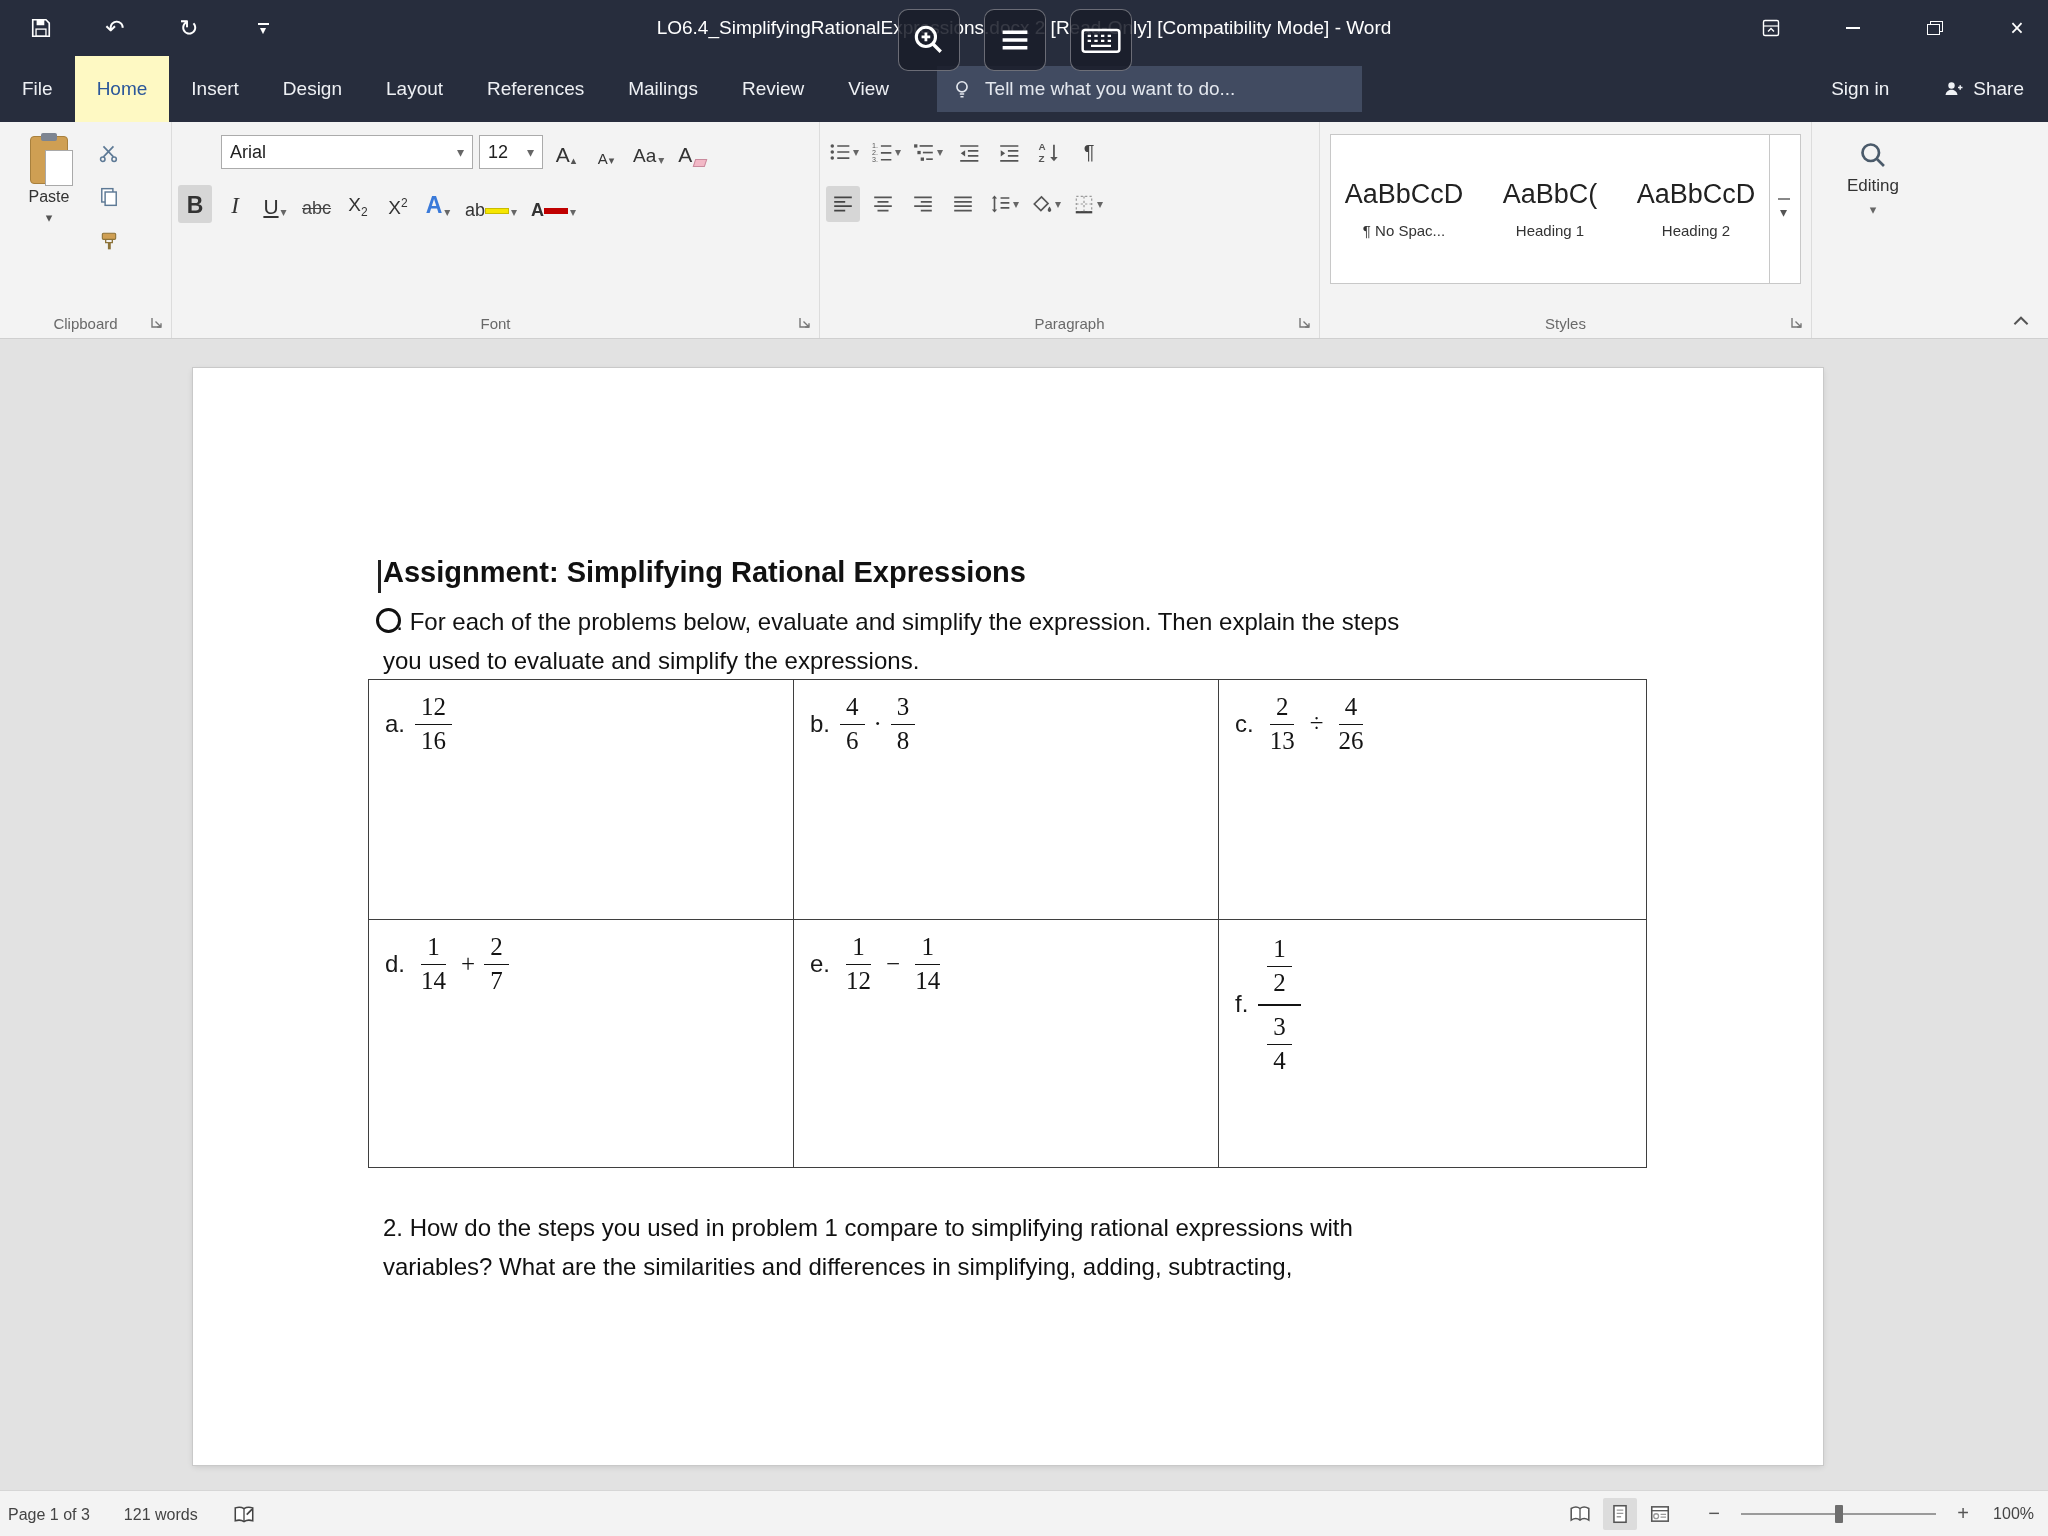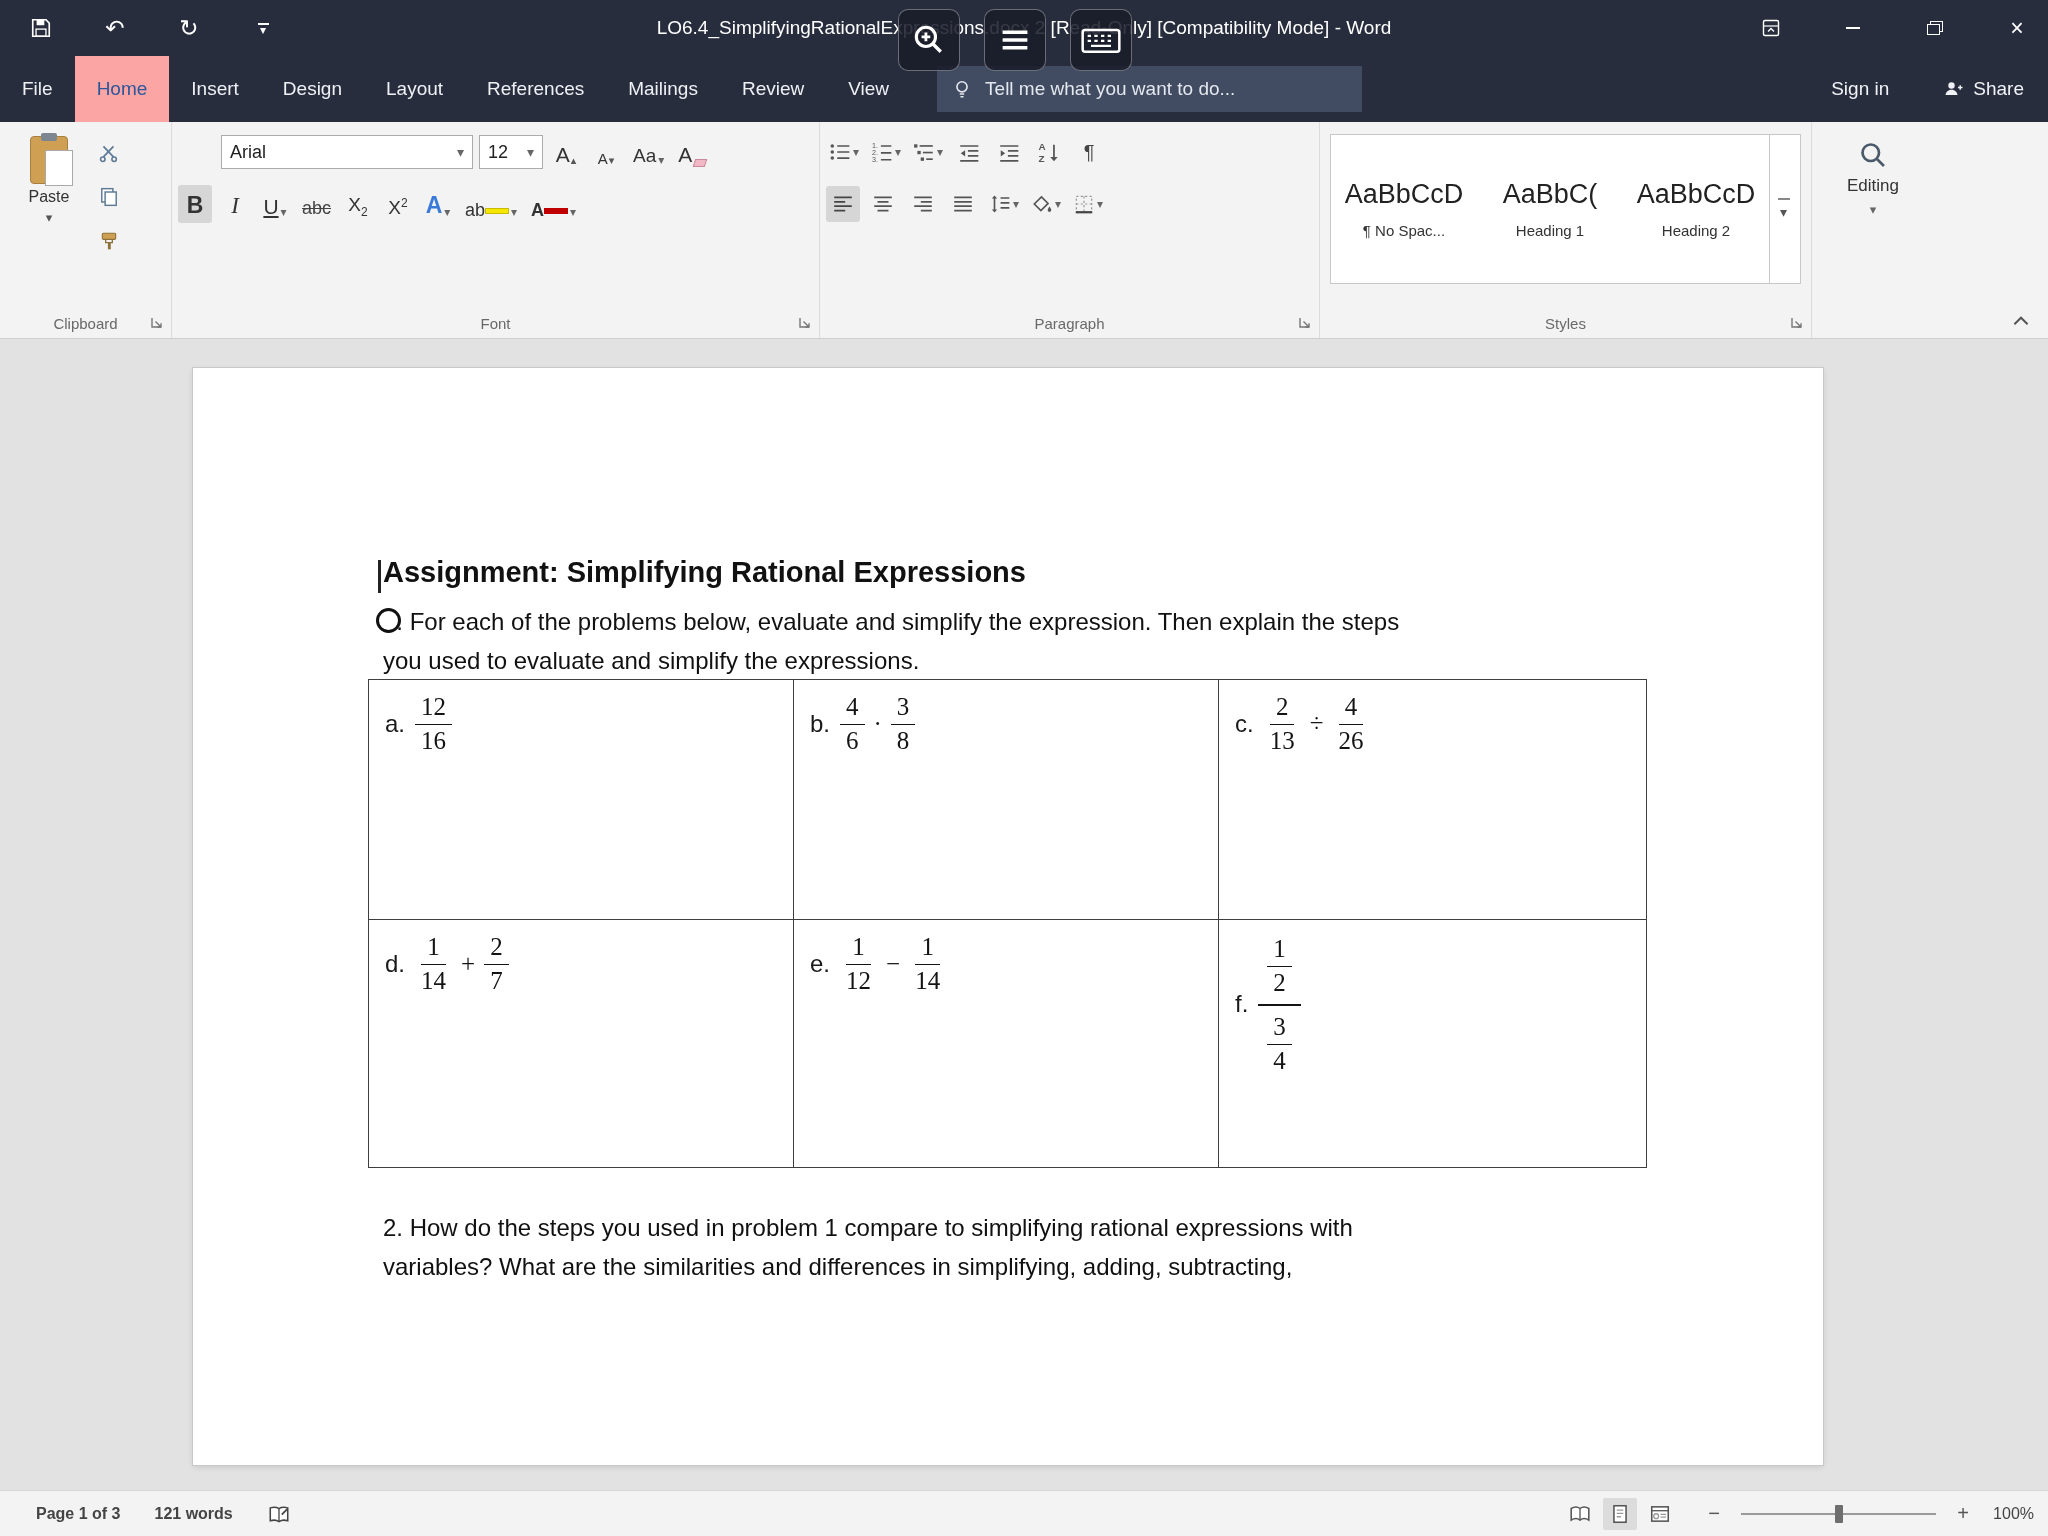--- a/index.html
+++ b/index.html
@@ -23,21 +23,21 @@
   .restore-box::after { content:""; position:absolute; left:0; bottom:0; width:11px; height:9px; border:1.6px solid #fff; background:#272d3d; }
   .close-x { font-size:23px; color:#fff; line-height:1; }
 
   
   .overlaybar { position:absolute; left:898px; top:9px; display:flex; gap:24px; z-index:60; }
   .obtn { width:62px; height:62px; border-radius:10px; background:rgba(26,30,42,0.88); border:1px solid rgba(255,255,255,0.35); display:flex; align-items:center; justify-content:center; color:#fff; cursor:pointer; }
 
   
   .tabrow { position:absolute; top:56px; left:0; width:100%; height:66px; background:#272d3d; display:flex; align-items:stretch; }
   .tab { display:flex; align-items:center; padding:0 22px; font-size:19px; color:#eef0f4; cursor:pointer; }
-  .tab.active { background:#fca5a5; color:#2b579a; }
+  .tab.active { background:#fef9c3; color:#2b579a; }
   .tellme { margin-left:26px; align-self:center; width:425px; height:46px; background:#414b61; display:flex; align-items:center; gap:12px; padding:0 14px; cursor:text; }
   .tellme-text { color:#e3e7ee; font-size:19px; white-space:nowrap; }
   .tab-right { margin-left:auto; display:flex; align-items:center; gap:54px; padding-right:24px; }
   .signin { color:#f0f2f6; font-size:19px; cursor:pointer; }
   .share { display:flex; align-items:center; gap:10px; color:#f0f2f6; font-size:19px; cursor:pointer; }
 
   
   .ribbon { position:absolute; top:122px; left:0; width:100%; height:217px; background:#f3f3f3; border-bottom:1px solid #cfcfcf; display:flex; }
   .rgroup { position:relative; height:100%; border-right:1px solid #dcdcdc; padding:10px 6px 30px; }
   .rlabel { position:absolute; bottom:6px; left:0; right:0; text-align:center; font-size:15px; color:#696969; }
@@ -124,21 +124,21 @@
   .plabel { font-size:24px; color:#1a1a1a; margin-right:10px; }
   .frac { display:inline-flex; flex-direction:column; align-items:center; font-family:"Liberation Serif",serif; font-size:25px; color:#141414; line-height:1.22; }
   .fnum { padding:0 6px 1px; border-bottom:1.6px solid #141414; text-align:center; }
   .fden { padding:1px 6px 0; text-align:center; }
   .bigfrac > .fnum { padding:2px 9px 6px; border-bottom:2px solid #141414; }
   .bigfrac > .fden { padding:6px 9px 0; }
   .op { font-family:"Liberation Serif",serif; font-size:25px; margin:0 9px; color:#141414; }
 
   
   .statusbar { position:absolute; top:1490px; left:0; width:100%; height:46px; background:#f3f3f3; border-top:1px solid #d6d6d6; display:flex; align-items:center; font-size:16px; color:#444; }
-  .sb-left { display:flex; align-items:center; gap:34px; padding-left:36px;font-weight:bold; }
+  .sb-left { display:flex; align-items:flex-end; gap:34px; padding-left:8px; }
   .sb-item { cursor:pointer; }
   .sb-right { margin-left:auto; display:flex; align-items:center; gap:16px; padding-right:14px; }
   .viewbtns { display:flex; align-items:center; gap:6px; margin-right:10px; }
   .vbtn { width:34px; height:32px; display:flex; align-items:center; justify-content:center; cursor:pointer; border-radius:2px; }
   .vbtn.sel { background:#dcdcdc; }
   .zoomglyph { font-size:20px; color:#555; width:22px; text-align:center; cursor:pointer; }
   .zoomslider { position:relative; width:195px; height:20px; cursor:pointer; }
   .zoomslider .track { position:absolute; left:0; right:0; top:9px; height:2px; background:#9a9a9a; }
   .zoomslider .midtick { position:absolute; left:50%; top:4px; width:1.5px; height:12px; background:#9a9a9a; }
   .zoomslider .thumb { position:absolute; left:50%; top:1px; transform:translateX(-50%); width:8px; height:18px; background:#6e6e6e; border-radius:1px; }

